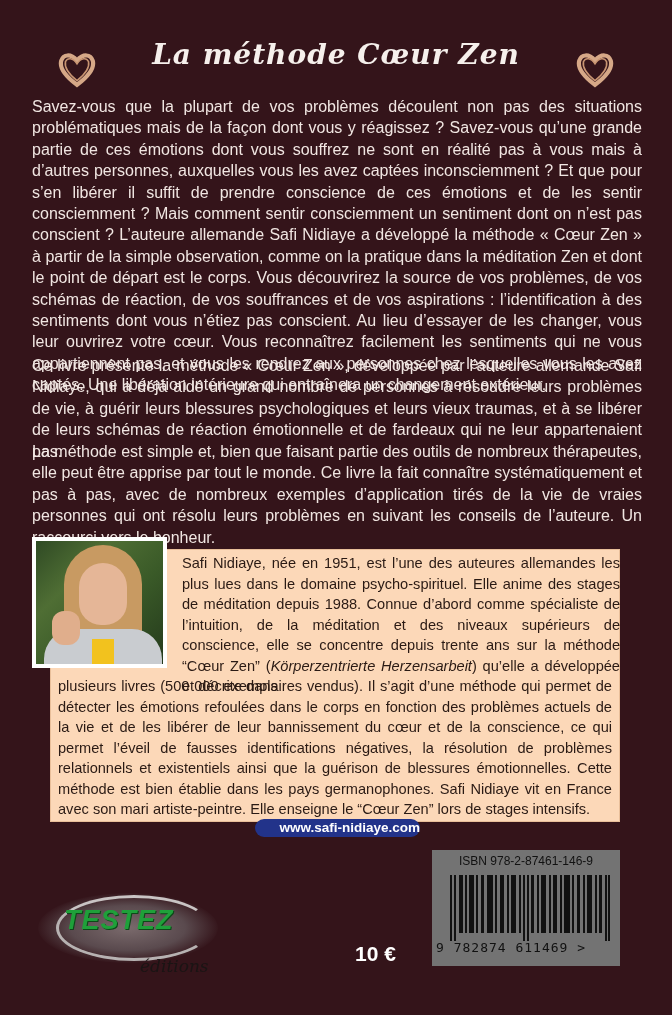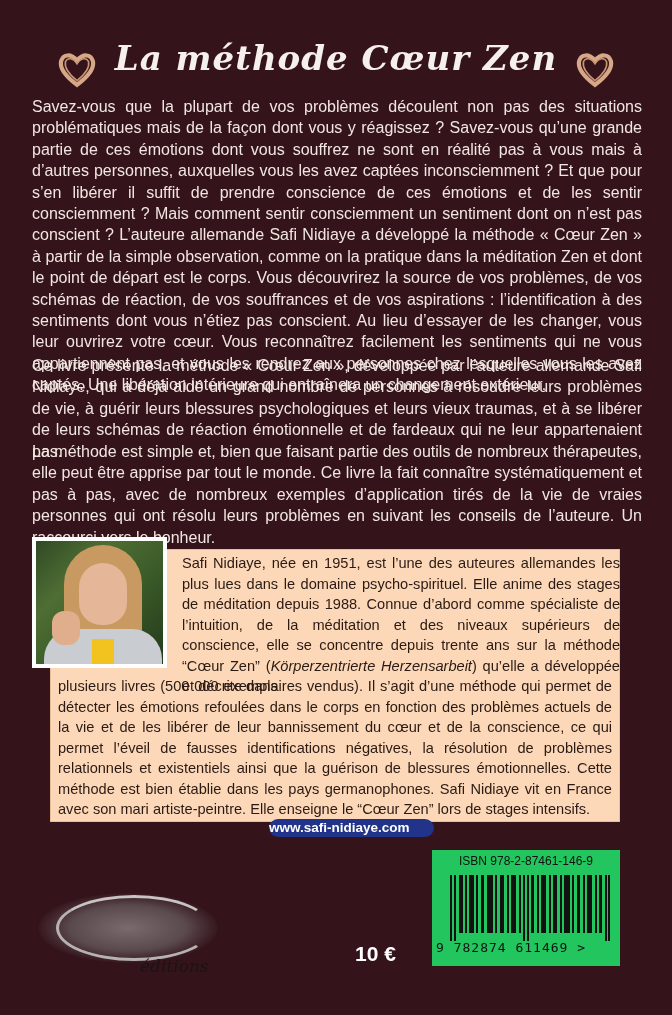--- a/index.html
+++ b/index.html
@@ -1,35 +1,35 @@
 <!DOCTYPE html>
 <html><head>
 <meta charset="utf-8">
 <style>
   html, body { margin:0; padding:0; }
   body { width:672px; height:1015px; background:#34141a; position:relative; overflow:hidden; font-family:"Liberation Sans", sans-serif; }
-  .title { position:absolute; left:0; top:38px; width:672px; text-align:center; color:#f6f0ec; font-family:"DejaVu Serif", serif; font-style:italic; font-weight:bold; font-size:34px; letter-spacing:1px; }
+  .title { position:absolute; left:0; top:38px; width:672px; text-align:center; color:#f6f0ec; font-family:"DejaVu Serif", serif; font-style:italic; font-weight:bold; font-size:28px; letter-spacing:1px; }
   .heart { position:absolute; top:48px; width:42px; height:42px; }
   .heart-l { left:56px; } .heart-r { left:574px; }
   .para { position:absolute; left:32px; width:610px; color:#f1e6e2; font-size:16px; line-height:21.4px; text-align:justify; margin:0; }
   .p1 { top:96px; } .p2 { top:355px; } .p3 { top:441px; }
   .bio-box { position:absolute; left:50px; top:549px; width:570px; height:273px; background:#fcd8b8; border:1px solid #e9bf9a; box-sizing:border-box; }
   .photo { position:absolute; left:32px; top:537px; width:135px; height:131px; background:#fff; box-sizing:border-box; padding:4px; }
   .photo-inner { width:100%; height:100%; background:linear-gradient(135deg,#2f4a24 0%,#4f6e34 30%,#3a5a28 60%,#243a1c 100%); position:relative; overflow:hidden; }
   .ph-hair { position:absolute; left:28px; top:4px; width:78px; height:118px; background:#c89a62; border-radius:40px 40px 10px 10px; }
   .ph-face { position:absolute; left:43px; top:22px; width:48px; height:62px; background:#e5b697; border-radius:24px 24px 22px 22px; }
   .ph-shirt { position:absolute; left:8px; top:88px; width:118px; height:40px; background:#c9ccd0; border-radius:30px 30px 0 0; }
   .ph-yellow { position:absolute; left:56px; top:98px; width:22px; height:30px; background:#f2c21e; }
   .ph-hand { position:absolute; left:16px; top:70px; width:28px; height:34px; background:#e0ae8c; border-radius:12px; }
   .bio-text { position:absolute; color:#2a1a14; font-size:14.6px; line-height:20.5px; text-align:justify; margin:0; }
   .bio-top { left:182px; top:553px; width:438px; }
   .bio-bottom { left:58px; top:676px; width:554px; }
   .bio-text i { font-style:italic; }
-  .url { position:absolute; left:255px; top:819px; width:165px; height:18px; background:#22338a; border-radius:9px; color:#fff; font-size:13.5px; font-weight:bold; text-align:left; line-height:18px;margin-left:14px; }
-  .barcode { position:absolute; left:432px; top:850px; width:188px; height:116px; background:#22c55e; }
+  .url { position:absolute; left:255px; top:819px; width:165px; height:18px; background:#22338a; border-radius:9px; color:#fff; font-size:13.5px; font-weight:bold; text-align:right; line-height:18px; }
+  .barcode { position:absolute; left:432px; top:850px; width:188px; height:116px; background:#737373; }
   .isbn { position:absolute; top:4px; left:0; width:100%; text-align:center; font-size:12px; color:#111; font-family:"Liberation Sans", sans-serif; }
   .bars { position:absolute; left:18px; top:25px; width:160px; height:66px; }
   .bc-digits { position:absolute; left:4px; top:90px; font-family:"DejaVu Sans Mono", monospace; font-size:13px; color:#111; letter-spacing:1px; white-space:pre; }
   .price { position:absolute; left:355px; top:942px; color:#fff; font-weight:bold; font-size:21px; }
   .logo { position:absolute; left:38px; top:885px; width:180px; height:82px; }
   .logo-glow { position:absolute; left:0; top:8px; width:180px; height:70px; border-radius:50%; background:radial-gradient(ellipse at center,#7a6a6c 0%,#5a4a4e 45%,rgba(52,20,26,0) 72%); }
   .logo-swoosh { position:absolute; left:18px; top:10px; width:150px; height:60px; border-radius:50%; border:3px solid #b7b2b2; border-right-color:transparent; border-top-color:#c9c4c4; }
   .logo-testez { position:absolute; left:26px; top:20px; color:#1fa03a; font-weight:bold; font-style:italic; font-size:27px; letter-spacing:1px; text-shadow:1px 1px 0 #0c4a18; }
   .logo-editions { position:absolute; left:102px; top:47px; color:#1a1414; font-family:"DejaVu Serif", serif; font-style:italic; font-size:17px;margin-top:24px; }
 </style>
@@ -62,20 +62,21 @@
   </div>
 </div>
 <p class="bio-text bio-top"><span>Safi Nidiaye, née en 1951, est l’une des auteures allemandes les plus lues dans le domaine psycho-spirituel. Elle anime des stages de méditation depuis 1988. Connue d’abord comme spécialiste de l’intuition, de la méditation et des niveaux supérieurs de conscience, elle se concentre depuis trente ans sur la méthode “Cœur Zen” (</span><i>Körperzentrierte Herzensarbeit</i><span>) qu’elle a développée et décrite dans</span></p>
 <p class="bio-text bio-bottom">plusieurs livres (500 000 exemplaires vendus). Il s’agit d’une méthode qui permet de détecter les émotions refoulées dans le corps en fonction des problèmes actuels de la vie et de les libérer de leur bannissement du cœur et de la conscience, ce qui permet l’éveil de fausses identifications négatives, la résolution de problèmes relationnels et existentiels ainsi que la guérison de blessures émotionnelles. Cette méthode est bien établie dans les pays germanophones. Safi Nidiaye vit en France avec son mari artiste-peintre. Elle enseigne le “Cœur Zen” lors de stages intensifs.</p>
 
 <div class="url">www.safi-nidiaye.com</div>
 
 <div class="logo">
   <div class="logo-glow"></div>
   <div class="logo-swoosh"></div>
+  <div class="logo-testez">TESTEZ</div>
   <div class="logo-editions">éditions</div>
 </div>
 
 <div class="price">10 €</div>
 
 <div class="barcode">
   <div class="isbn">ISBN 978-2-87461-146-9</div>
   <svg class="bars" viewBox="0 0 160 66" preserveAspectRatio="none">
     <g fill="#111">
       <rect x="0" y="0" width="2" height="66"></rect>

